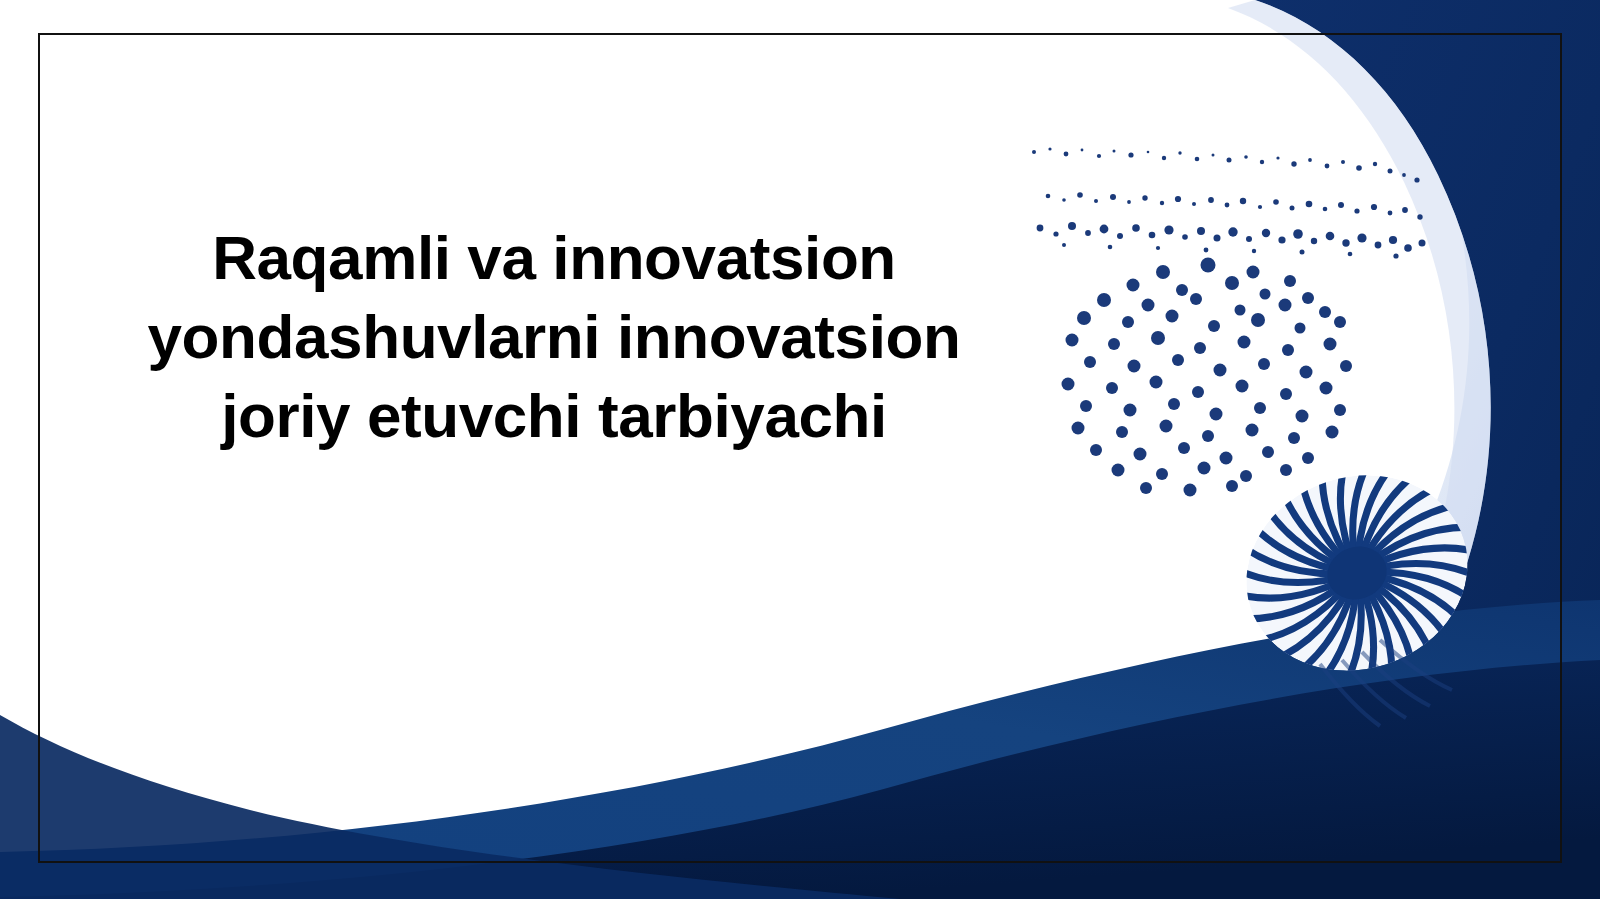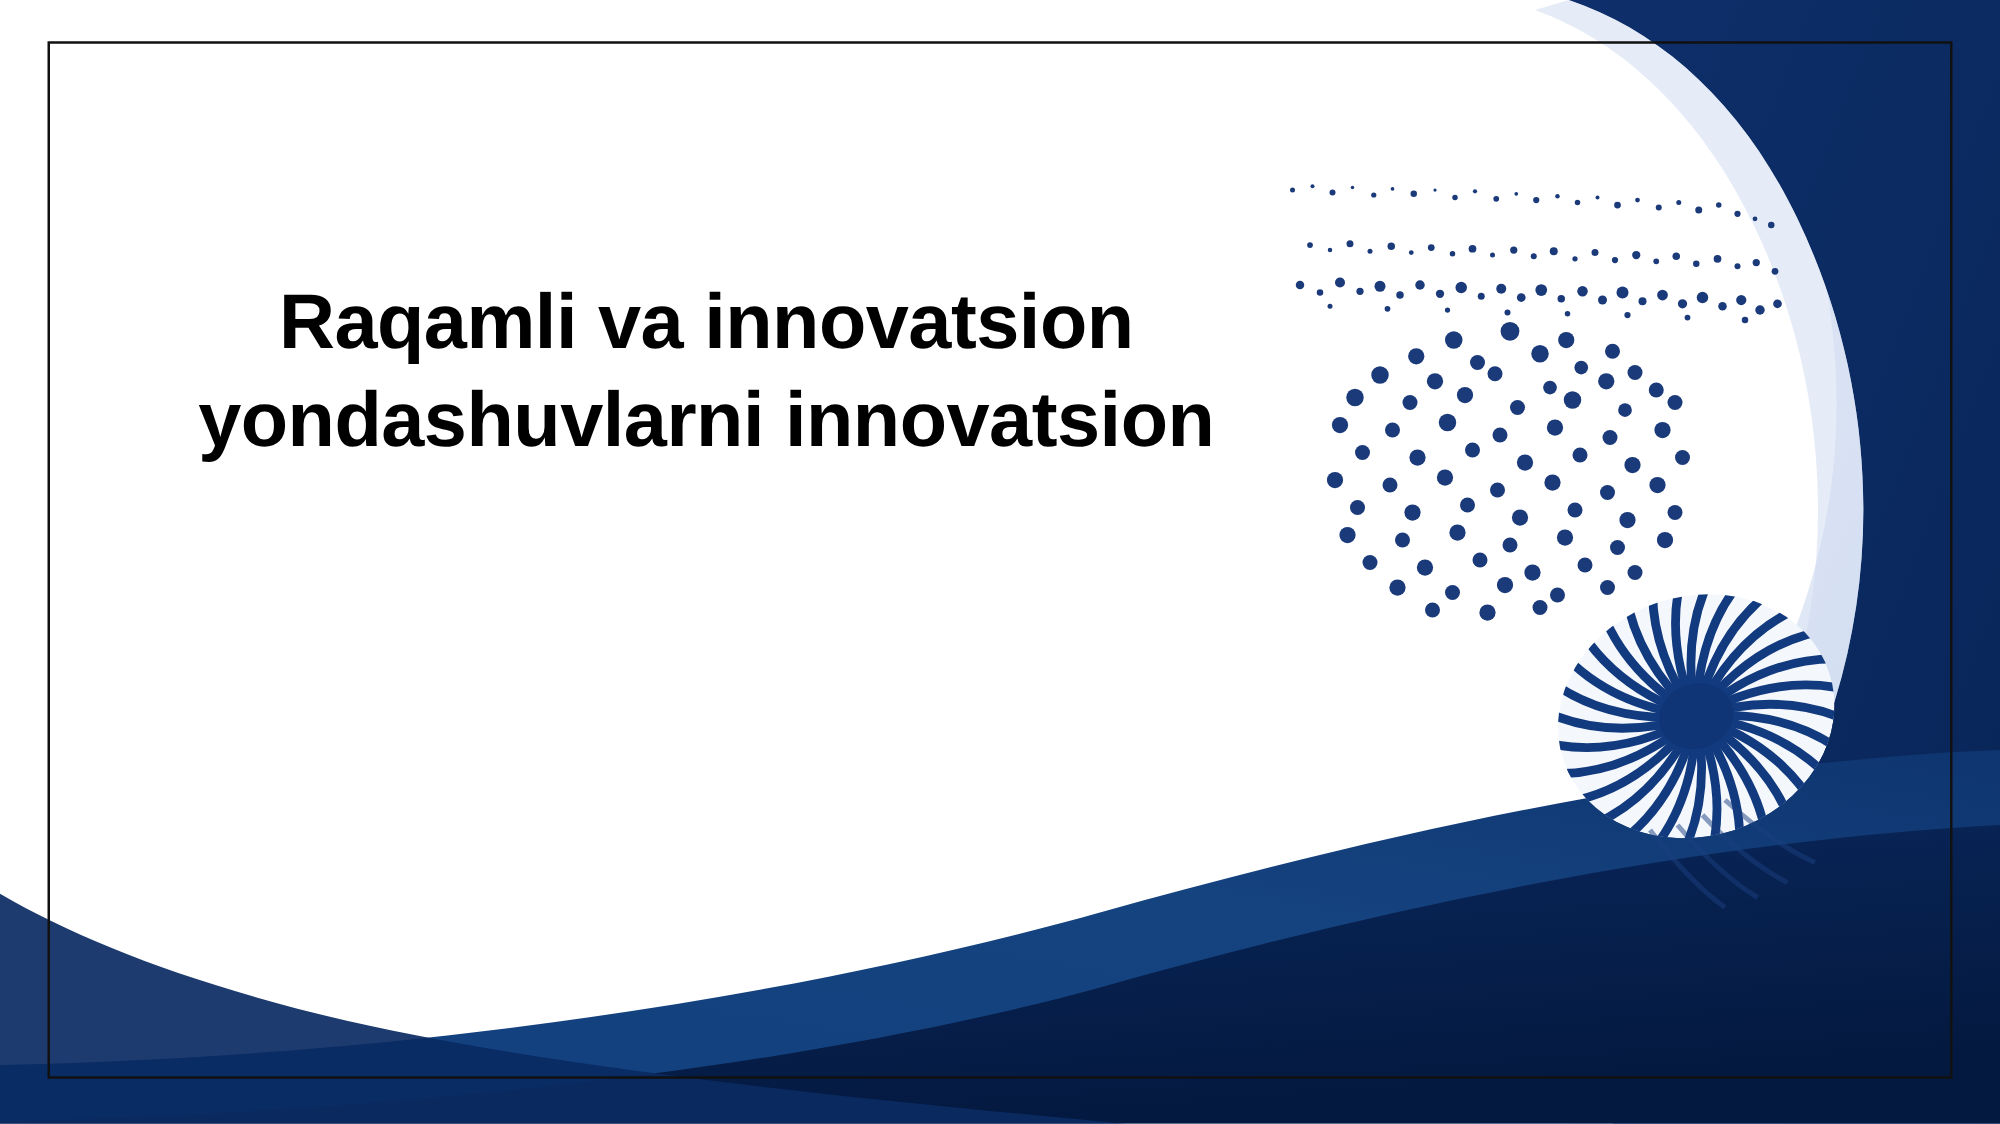--- a/index.html
+++ b/index.html
@@ -28,21 +28,21 @@
     left: 38px;
     top: 33px;
     width: 1524px;
     height: 830px;
     border: 2px solid #111111;
     box-sizing: border-box;
     pointer-events: none;
   }
   #title-block {
     position: absolute;
-    left: 60px;
+    left: 49px;
     top: 218px;
     width: 1010px;
     text-align: center;
   }
   #title-block .title-line {
     display: block;
     color: #000000;
     font-size: 62px;
     font-weight: bold;
     line-height: 79px;
@@ -321,15 +321,16 @@
       <path d="M1342 660 Q 1376 700 1406 718"></path>
       <path d="M1320 664 Q 1352 706 1380 726"></path>
     </g>
   </svg>
 
   <div id="frame-border"></div>
 
   <div id="title-block">
     <span class="title-line">Raqamli va innovatsion</span>
     <span class="title-line">yondashuvlarni innovatsion</span>
+    <span class="title-line">joriy etuvchi tarbiyachi</span>
   </div>
 
 </div>
 
 </body></html>

